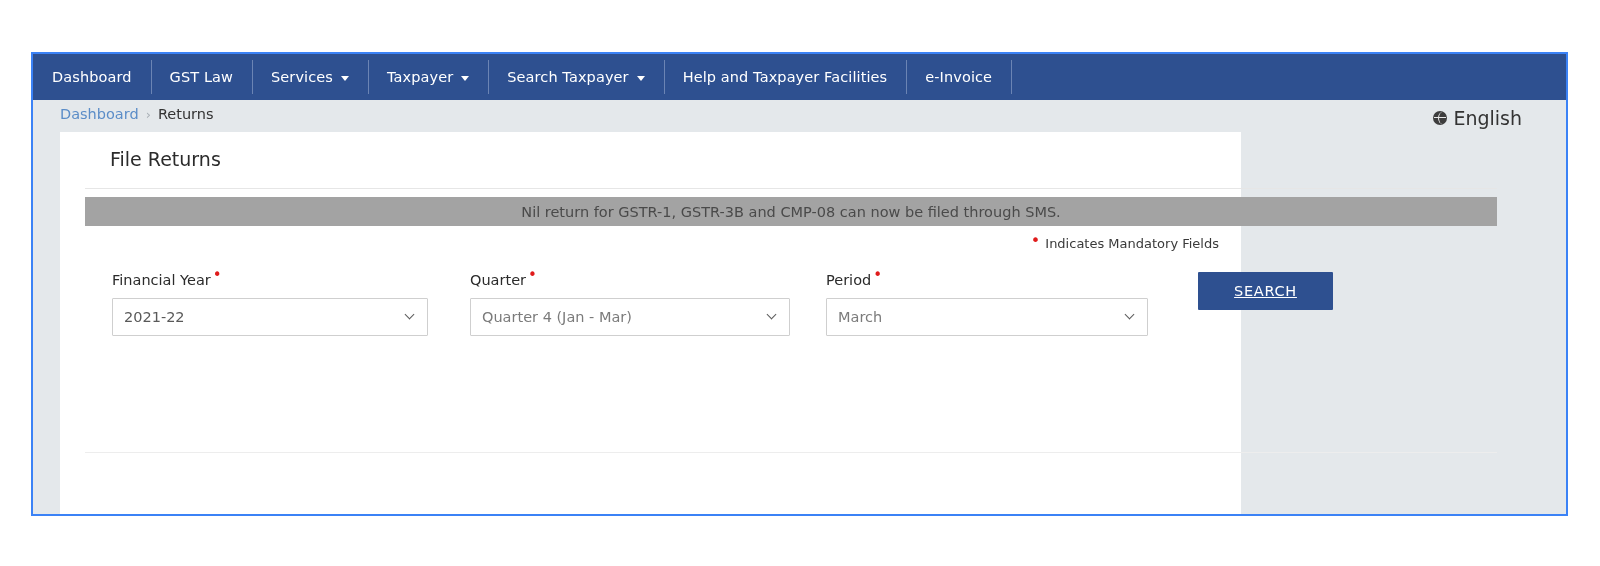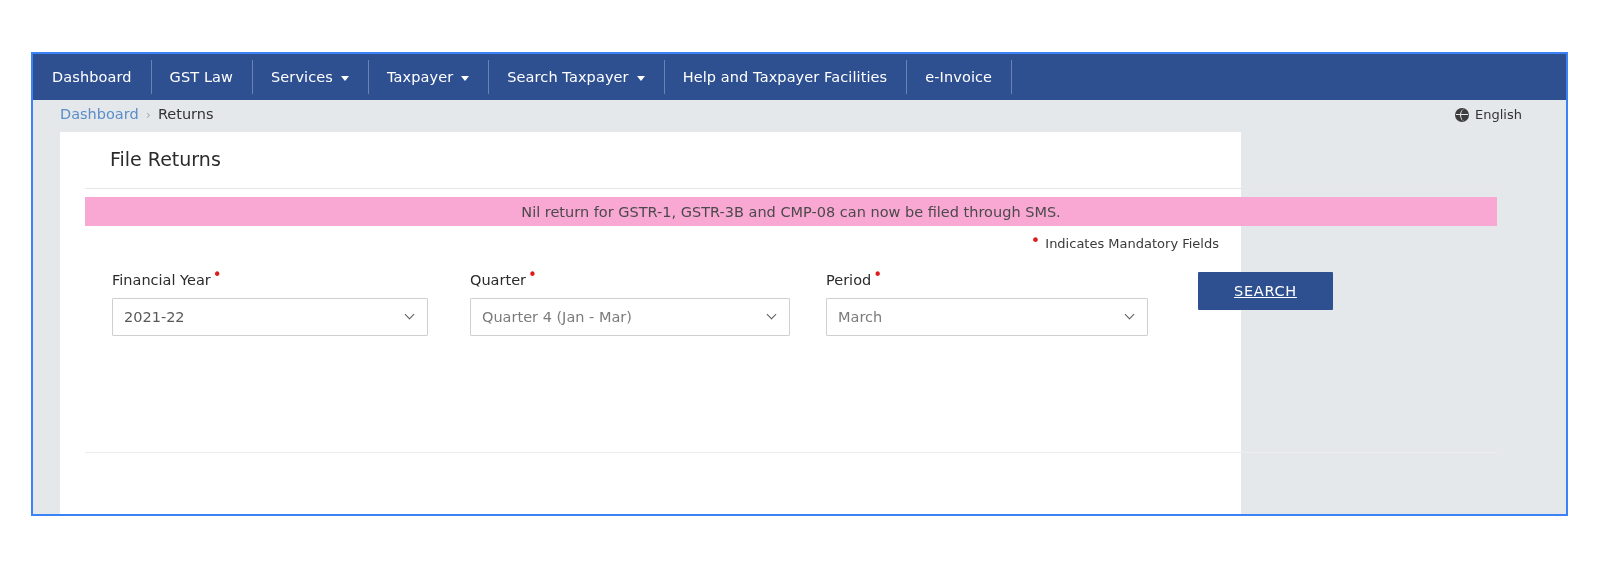--- a/index.html
+++ b/index.html
@@ -105,21 +105,21 @@
   }
   .crumb-current { color: #333333; }
 
   .lang {
     position: absolute;
     right: 44px;
     top: 7px;
     display: flex;
     align-items: center;
     gap: 6px;
-    font-size: 13px;
+    font-size: 19px;
     color: #333333;
     cursor: pointer;
   }
   .globe {
     width: 14px;
     height: 14px;
     border-radius: 50%;
     background: #3d3d3d;
     position: relative;
     display: inline-block;
@@ -173,21 +173,21 @@
     height: 1px;
     background: #e6e6e6;
   }
 
   .alert {
     position: absolute;
     left: 25px;
     top: 65px;
     width: 1412px;
     height: 29px;
-    background: #f9a8d4;
+    background: #a3a3a3;
     display: flex;
     align-items: center;
     justify-content: center;
   }
   .alert-text {
     font-size: 14.5px;
     color: #4a4a4a;
   }
 
   .mandatory-note {

